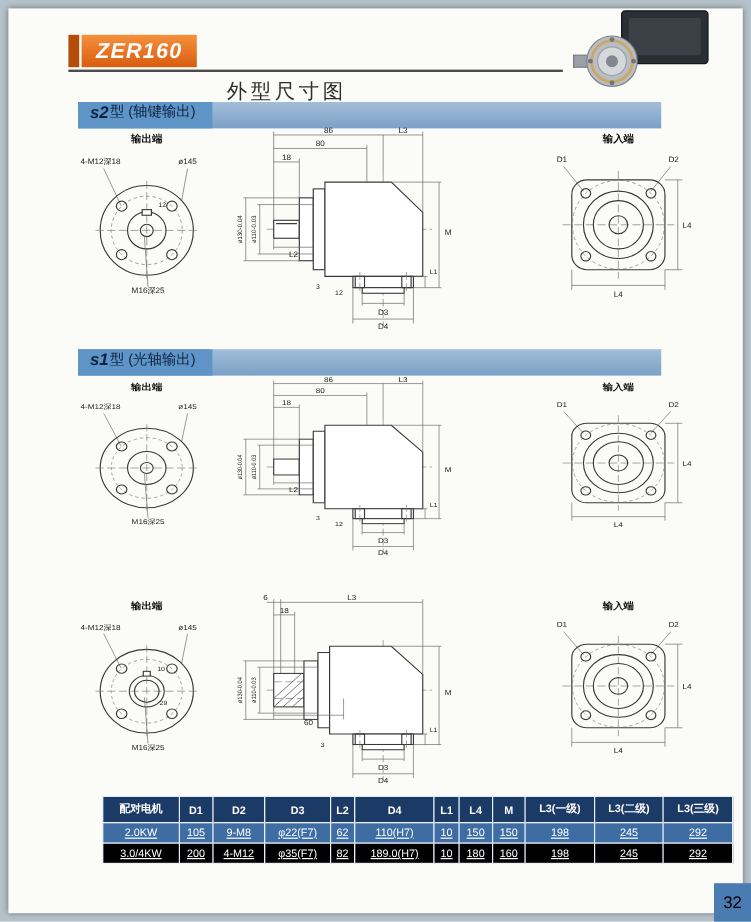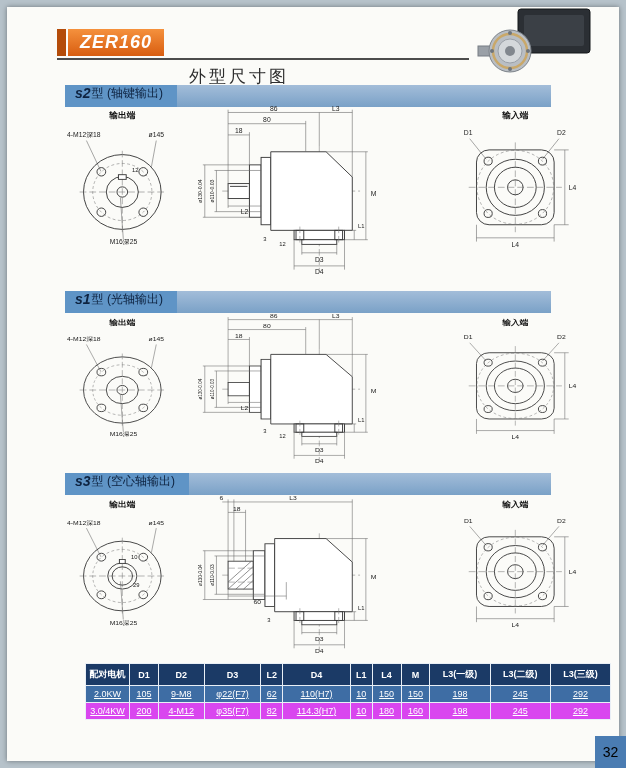--- a/index.html
+++ b/index.html
@@ -34,22 +34,22 @@
   .cl {stroke:#7a7a7a;stroke-width:.6;stroke-dasharray:7 3;fill:none;}
   .bc {stroke:#7a7a7a;stroke-width:.6;stroke-dasharray:3 2.5;fill:none;}
   .dm {stroke:#666;stroke-width:.6;fill:none;}
   .hx {stroke:#555;stroke-width:.7;}
   
   .table-wrap {position:absolute;left:78px;top:656px;width:526px;}
   table {border-collapse:collapse;width:100%;}
   th {background:#1b3a66;color:#fff;font-size:9px;font-weight:bold;border:1px solid #e9eff6;padding:4px 1px;}
   td {color:#fff;font-size:9px;text-align:center;border:1px solid #e9eff6;padding:3px 1px;text-decoration:underline;}
   tbody tr:nth-child(1) td {background:#3e6da4;}
-  tbody tr:nth-child(2) td {background:#d946ef;}
-  th:first-child, td:first-child {width:44px;}
+  tbody tr:nth-child(2) td {background:#000000;}
+  th:first-child, td:first-child {width:64px;}
   .note {position:absolute;left:80px;top:719px;font-size:9px;color:#101010;letter-spacing:.5px;}
   .pageno {position:absolute;right:0;bottom:0;width:31px;height:32px;background:#4a7cb2;color:#000000;
            font-size:14px;display:flex;align-items:center;justify-content:center;}
 </style>
 </head>
 <body>
 
 <div class="page">
 
   <div class="model-chip">
@@ -295,26 +295,20 @@
         <line x1="97" y1="128" x2="97" y2="146" class="dm"></line>
       <line x1="17" y1="142" x2="97" y2="142" class="dm"></line>
       <text x="57" y="152" class="t7 mid">L4</text>
       <line x1="97" y1="48" x2="112" y2="48" class="dm"></line>
         <line x1="97" y1="128" x2="112" y2="128" class="dm"></line>
       <line x1="108" y1="48" x2="108" y2="128" class="dm"></line>
       <text x="112" y="91" class="t7">L4</text>
     </g>
   </svg>
 
-  <div class="section-bar" style="top:466px">
-    <div class="section-tab">
-      <b>s3</b>
-        <span>型 (空心轴输出)</span>
-    </div>
-  </div>
 
   <svg class="drawing" style="top:488px" width="524" height="162" viewBox="0 0 540 186" preserveAspectRatio="none">
     <g>
       <text x="57" y="14" class="t8 mid">输出端</text>
       <text x="0" y="34" class="t7">4-M12深18</text>
       <line x1="20" y1="38" x2="35" y2="71" class="dm"></line>
       <text x="84" y="34" class="t7">ø145</text>
       <line x1="92" y1="38" x2="87" y2="66" class="dm"></line>
       <circle cx="57" cy="93" r="40" class="ln"></circle>
       <line x1="13" y1="93" x2="101" y2="93" class="cl"></line>
@@ -449,21 +443,21 @@
             <td>198</td>
             <td>245</td>
             <td>292</td>
           </tr>
           <tr>
             <td>3.0/4KW</td>
             <td>200</td>
             <td>4-M12</td>
             <td>φ35(F7)</td>
             <td>82</td>
-            <td>114.3(H7)</td>
+            <td>189.0(H7)</td>
             <td>10</td>
             <td>180</td>
             <td>160</td>
             <td>198</td>
             <td>245</td>
             <td>292</td>
           </tr>
         </tbody>
     </table>
   </div>

